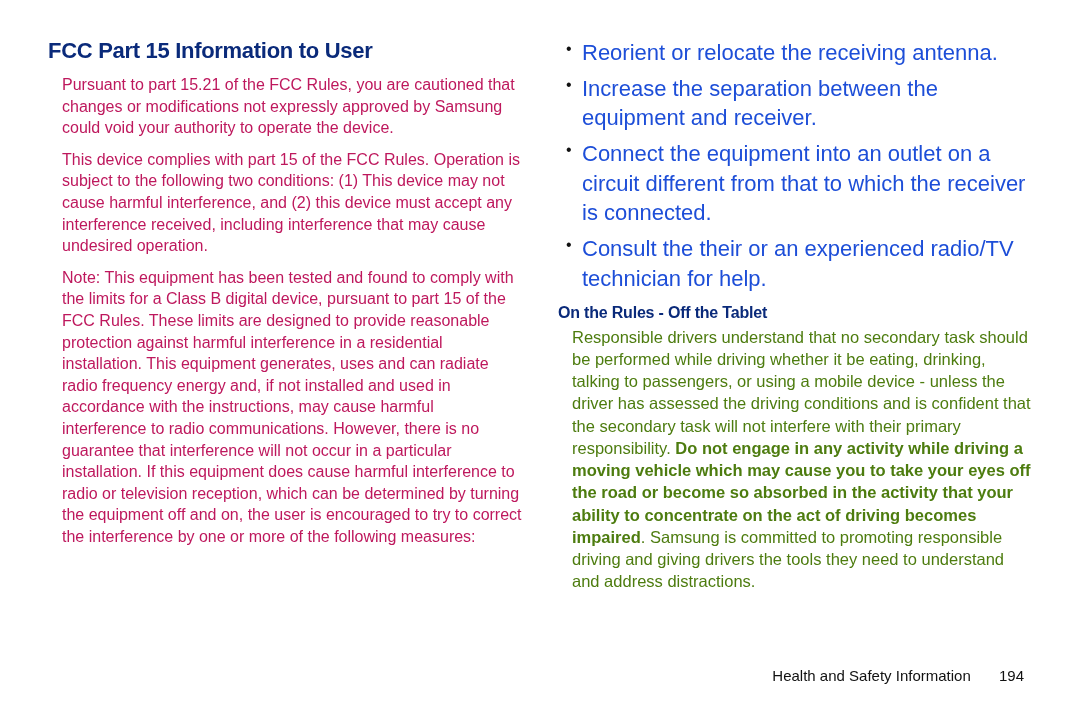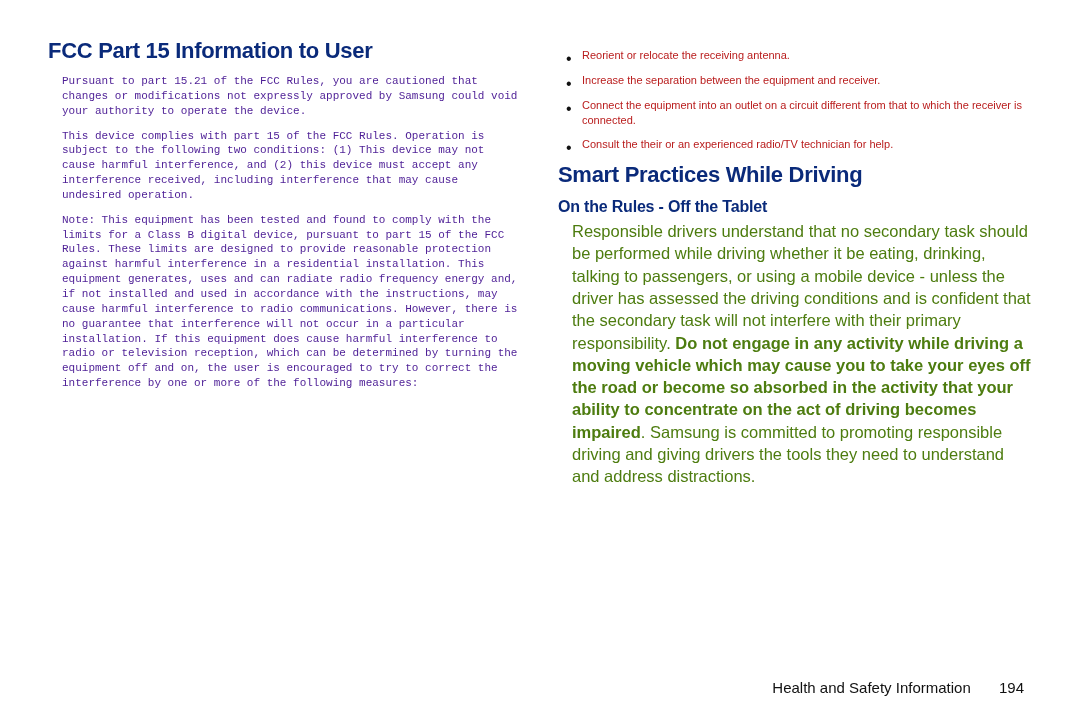--- a/index.html
+++ b/index.html
@@ -30,55 +30,53 @@
   }
   h2.sub-heading {
     font-size: 16px;
     font-weight: 900;
     color: #0a2a7a;
     margin-top: 2px;
     margin-bottom: 4px;
     letter-spacing: -0.2px;
   }
   p.para {
-    font-size: 11px;
+    font-size: 16px;
     line-height: 1.35;
     margin-bottom: 10px;
     text-indent: 0;
     padding-left: 14px;
-    color: #4c1d95;
-    font-family: Liberation Mono, monospace;
+    color: #be185d;
   }
   ul.bullets {
     list-style: none;
     padding-left: 8px;
     margin-bottom: 10px;
   }
   ul.bullets li {
     position: relative;
-    font-size: 11px;
+    font-size: 22px;
     line-height: 1.35;
     padding-left: 16px;
     margin-bottom: 6px;
-    color: #b91c1c;
-    margin-top: 10px;
+    color: #1d4ed8;
   }
   ul.bullets li::before {
     content: "•";
     position: absolute;
     left: 0;
     top: 0;
     font-size: 16px;
     color: #111;
   }
   .bold { font-weight: 700; }
   .footer {
     position: absolute;
     right: 56px;
-    bottom: 24px;
+    bottom: 36px;
     font-size: 15px;
     color: #111;
   }
   .footer .pagenum { margin-left: 24px; }
   .mixed-para {
     font-size: 16.5px;
     line-height: 1.35;
     margin-bottom: 10px;
     padding-left: 14px;
     color: #4d7c0f;
@@ -97,21 +95,20 @@
   </div>
 
   <div class="col">
     <ul class="bullets">
       <li>Reorient or relocate the receiving antenna.</li>
       <li>Increase the separation between the equipment and receiver.</li>
       <li>Connect the equipment into an outlet on a circuit different from that to which the receiver is connected.</li>
       <li>Consult the their or an experienced radio/TV technician for help.</li>
     </ul>
 
-    <h1 class="section-heading">Smart Practices While Driving</h1>
     <h2 class="sub-heading">On the Rules - Off the Tablet</h2>
     <p class="mixed-para">
       <span>Responsible drivers understand that no secondary task should be performed while driving whether it be eating, drinking, talking to passengers, or using a mobile device - unless the driver has assessed the driving conditions and is confident that the secondary task will not interfere with their primary responsibility. </span><span class="bold">Do not engage in any activity while driving a moving vehicle which may cause you to take your eyes off the road or become so absorbed in the activity that your ability to concentrate on the act of driving becomes impaired</span><span>. Samsung is committed to promoting responsible driving and giving drivers the tools they need to understand and address distractions.</span>
     </p>
   </div>
 
 </div>
 
 <div class="footer">
   <span>Health and Safety Information</span>

